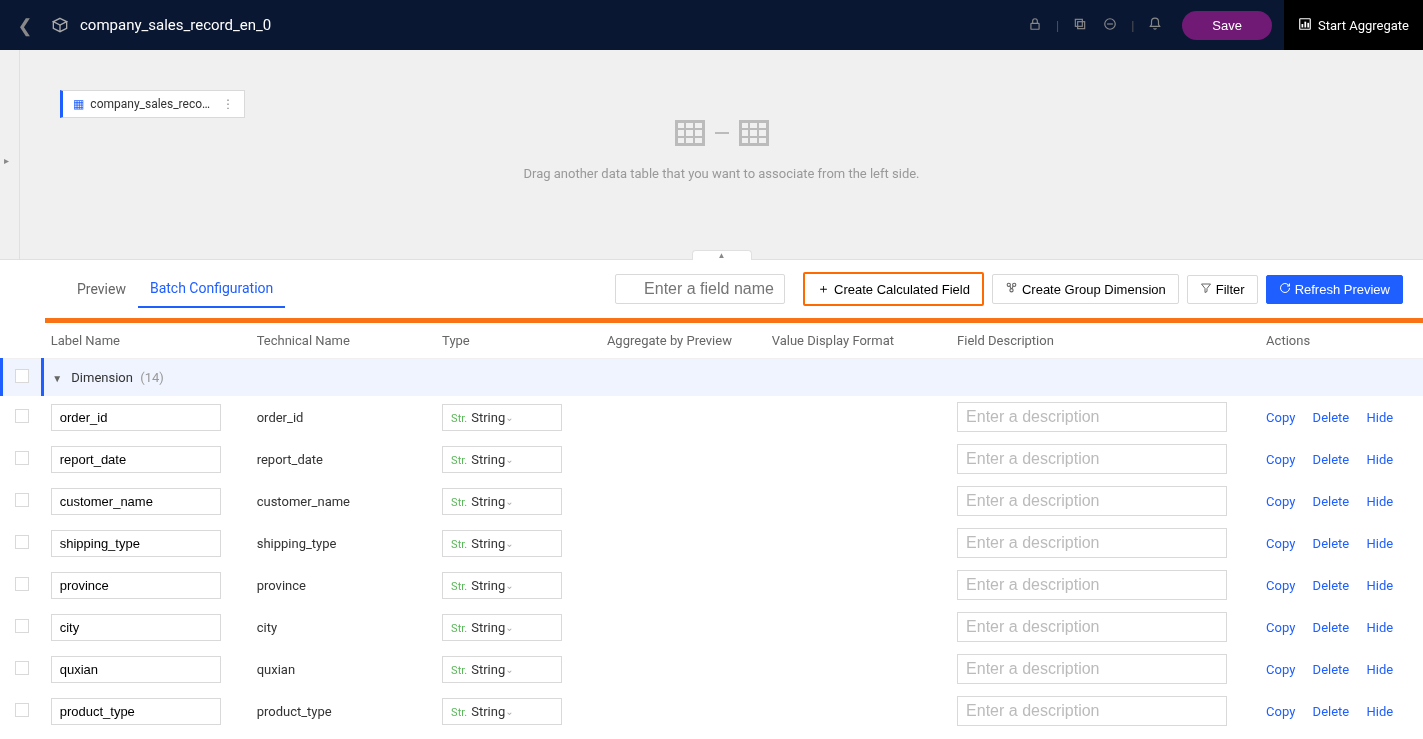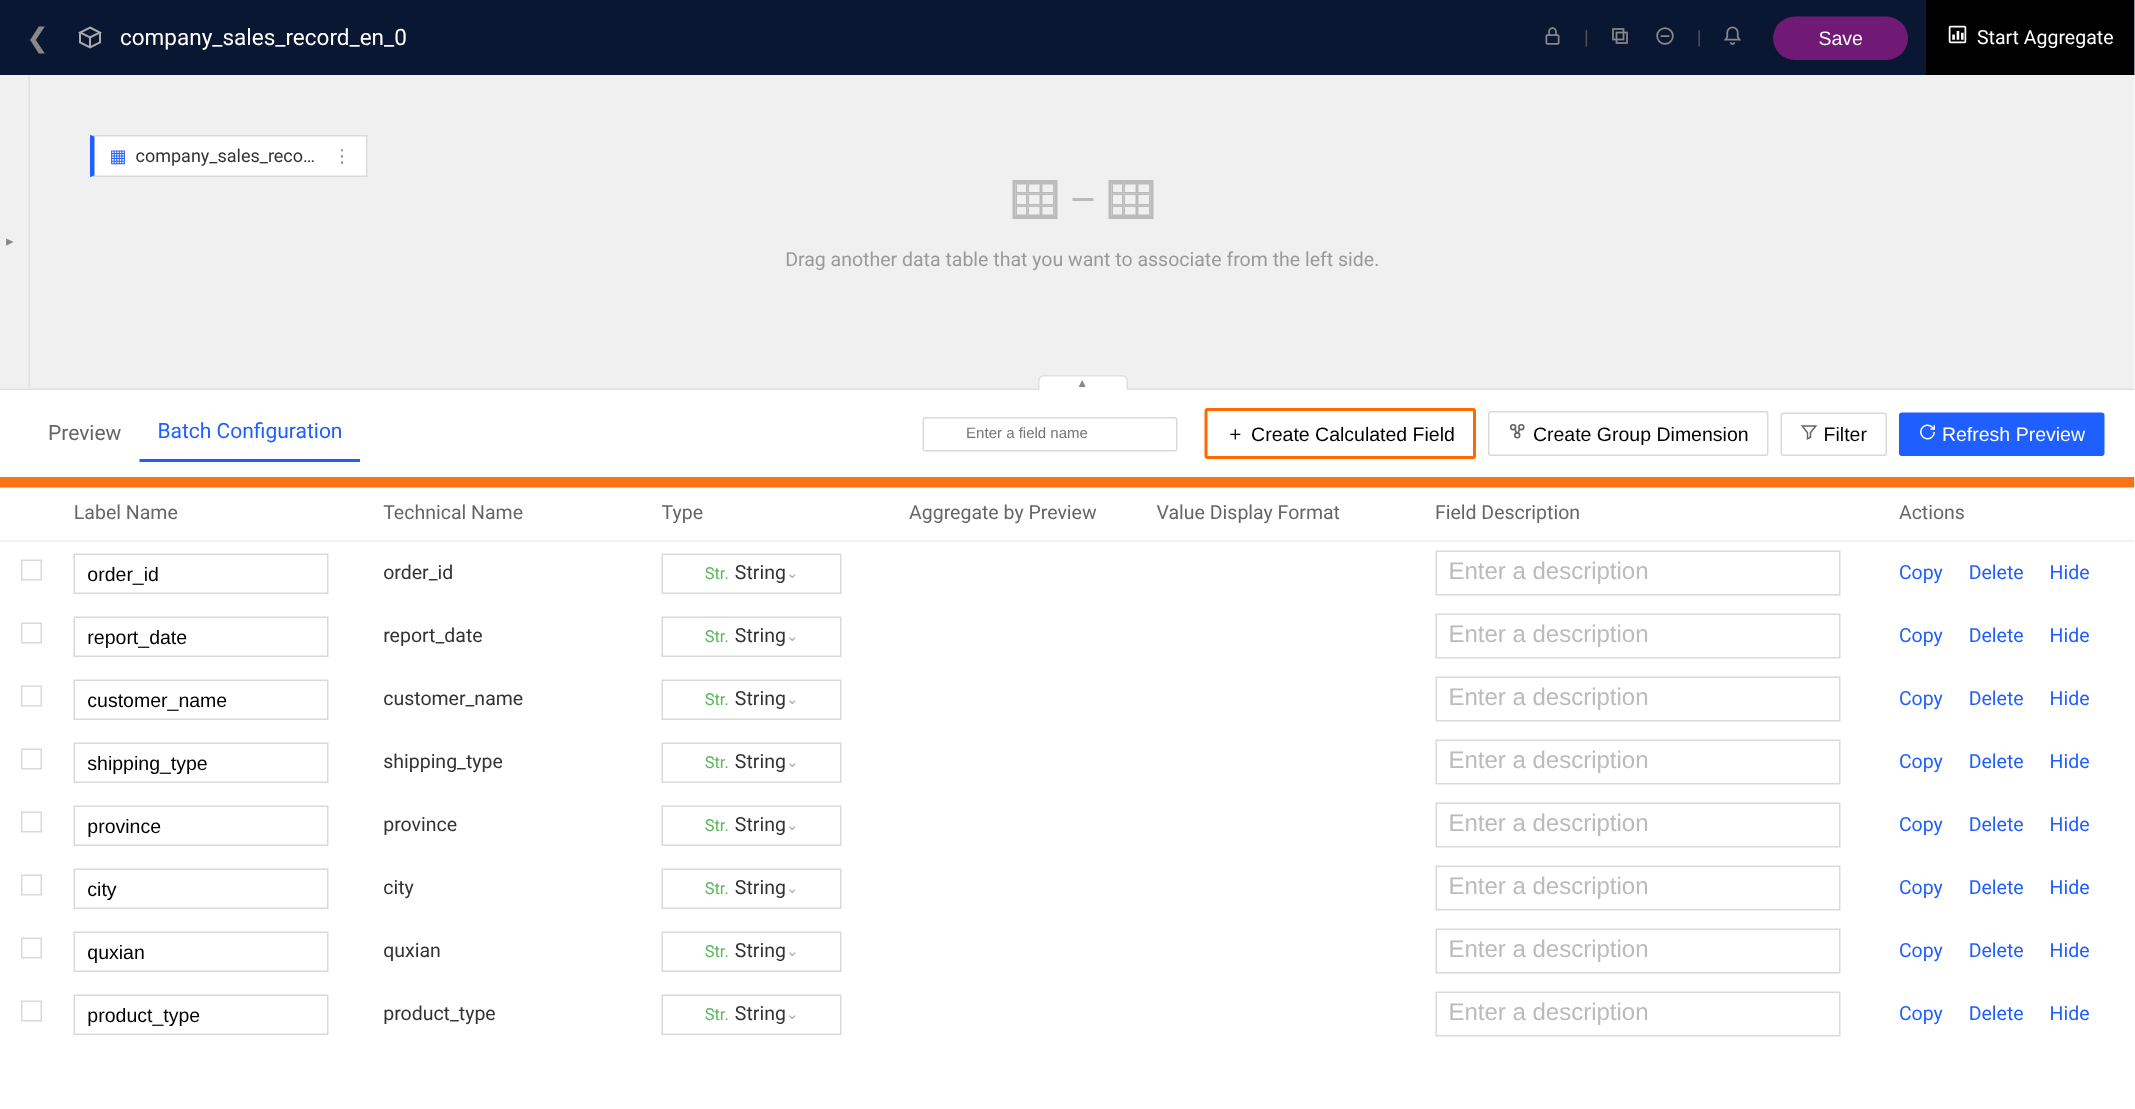--- a/index.html
+++ b/index.html
@@ -27,42 +27,42 @@
 .chip-more { margin-left: 12px; color: #888; }
 .canvas-center { text-align: center; padding-top: 70px; }
 .table-icons { display: flex; justify-content: center; align-items: center; gap: 10px; color: #999; margin-bottom: 20px; }
 .table-icon-box { width: 30px; height: 26px; border: 2px solid #bbb; display: grid; grid-template-columns: 1fr 1fr 1fr; grid-template-rows: 1fr 1fr 1fr; gap: 0; }
 .table-icon-box span { border: 1px solid #bbb; }
 .table-join-dash { width: 14px; height: 2px; background: #bbb; }
 .canvas-hint { color: #999; font-size: 13px; }
 .canvas-collapse-handle { position: absolute; bottom: -1px; left: 50%; transform: translateX(-50%); width: 60px; height: 10px; background: #fff; border: 1px solid #e0e0e0; border-bottom: none; border-radius: 4px 4px 0 0; display: flex; align-items: center; justify-content: center; color: #888; font-size: 8px; cursor: pointer; }
 
 
-.toolbar { display: flex; align-items: center; padding: 10px 20px; border-bottom: 7px solid #f97316; background: #fff; }
+.toolbar { display: flex; align-items: center; padding: 10px 20px; border-bottom: 5px solid #f97316; background: #fff; margin-left: 45px; }
 .tab { padding: 10px 12px; color: #666; cursor: pointer; font-size: 14px; }
 .tab.active { color: #1f5eff; border-bottom: 2px solid #1f5eff; }
 .toolbar-spacer { flex: 1; }
-.search-input { border: 1px solid #d9d9d9; border-radius: 2px; padding: 5px 10px 5px 28px; width: 170px; font-size: 10px; color: #333; position: relative; }
+.search-input { border: 1px solid #d9d9d9; border-radius: 2px; padding: 5px 10px 5px 28px; width: 170px; font-size: 16px; color: #333; position: relative; }
 .search-wrap { position: relative; margin-right: 10px; }
 .search-wrap .sicon { position: absolute; left: 8px; top: 6px; color: #aaa; font-size: 13px; }
 .btn { border: 1px solid #d9d9d9; background: #fff; padding: 6px 12px; font-size: 13px; cursor: pointer; border-radius: 2px; margin-left: 8px; display: inline-flex; align-items: center; gap: 4px; }
 .btn.highlight { border: 2px solid #ff6a00; }
 .btn-primary { background: #1f5eff; color: #fff; border: 1px solid #1f5eff; }
 
 
 .field-table { width: 100%; border-collapse: collapse; }
 .field-table th { text-align: left; font-weight: 400; color: #666; font-size: 13px; padding: 10px 8px; border-bottom: 1px solid #f0f0f0; }
 .field-table td { padding: 6px 8px; font-size: 13px; color: #333; vertical-align: middle; }
 .group-row td { background: #f0f4ff; padding: 10px 8px; }
 .group-row.dim td { border-left: 3px solid #1f5eff; }
 .group-toggle { color: #666; margin-right: 6px; font-size: 10px; }
 .group-label { font-size: 13px; color: #333; }
 .group-count { color: #999; margin-left: 4px; }
 .label-input { border: 1px solid #d9d9d9; padding: 5px 8px; width: 170px; font-size: 13px; }
-.type-select { border: 1px solid #d9d9d9; padding: 5px 8px; width: 120px; font-size: 13px; display: flex; align-items: center; justify-content: center; background: #fff; }
+.type-select { border: 1px solid #d9d9d9; padding: 5px 8px; width: 120px; font-size: 13px; display: flex; align-items: center; justify-content: flex-start; background: #fff; }
 .type-prefix { color: #5bb85b; font-size: 11px; margin-right: 4px; }
 .type-chevron { color: #aaa; font-size: 10px; }
 .desc-input { border: 1px solid #d9d9d9; padding: 5px 8px; width: 270px; font-size: 16px; }
 .desc-input::placeholder { color: #bbb; }
 .action-link { color: #1f5eff; cursor: pointer; margin-right: 14px; font-size: 13px; }
 .checkbox { width: 14px; height: 14px; border: 1px solid #d9d9d9; display: inline-block; background: #fff; }
 .col-check { width: 40px; text-align: center; }
 .col-label { width: 200px; }
 .col-tech { width: 180px; }
 .col-type { width: 160px; }
@@ -223,20 +223,28 @@
       <th class="col-label">Label Name</th>
       <th class="col-tech">Technical Name</th>
       <th class="col-type">Type</th>
       <th class="col-agg">Aggregate by Preview</th>
       <th class="col-valfmt">Value Display Format</th>
       <th class="col-desc">Field Description</th>
       <th class="col-actions">Actions</th>
     </tr>
   </thead>
   <tbody id="field-tbody">
+    <tr class="group-row dim">
+      <td class="col-check"><span class="checkbox"></span></td>
+      <td colspan="7">
+        <span class="group-toggle">▼</span>
+        <span class="group-label">Dimension</span>
+        <span class="group-count">(14)</span>
+      </td>
+    </tr>
 
   <tr>
     <td class="col-check"><span class="checkbox"></span></td>
     <td class="col-label"><input class="label-input" value="order_id" style=""></td>
     <td class="col-tech">order_id</td>
     <td class="col-type">
       <div class="type-select">
         <span><span class="type-prefix">Str.</span><span>String</span></span>
         <span class="type-chevron">⌄</span>
       </div>

